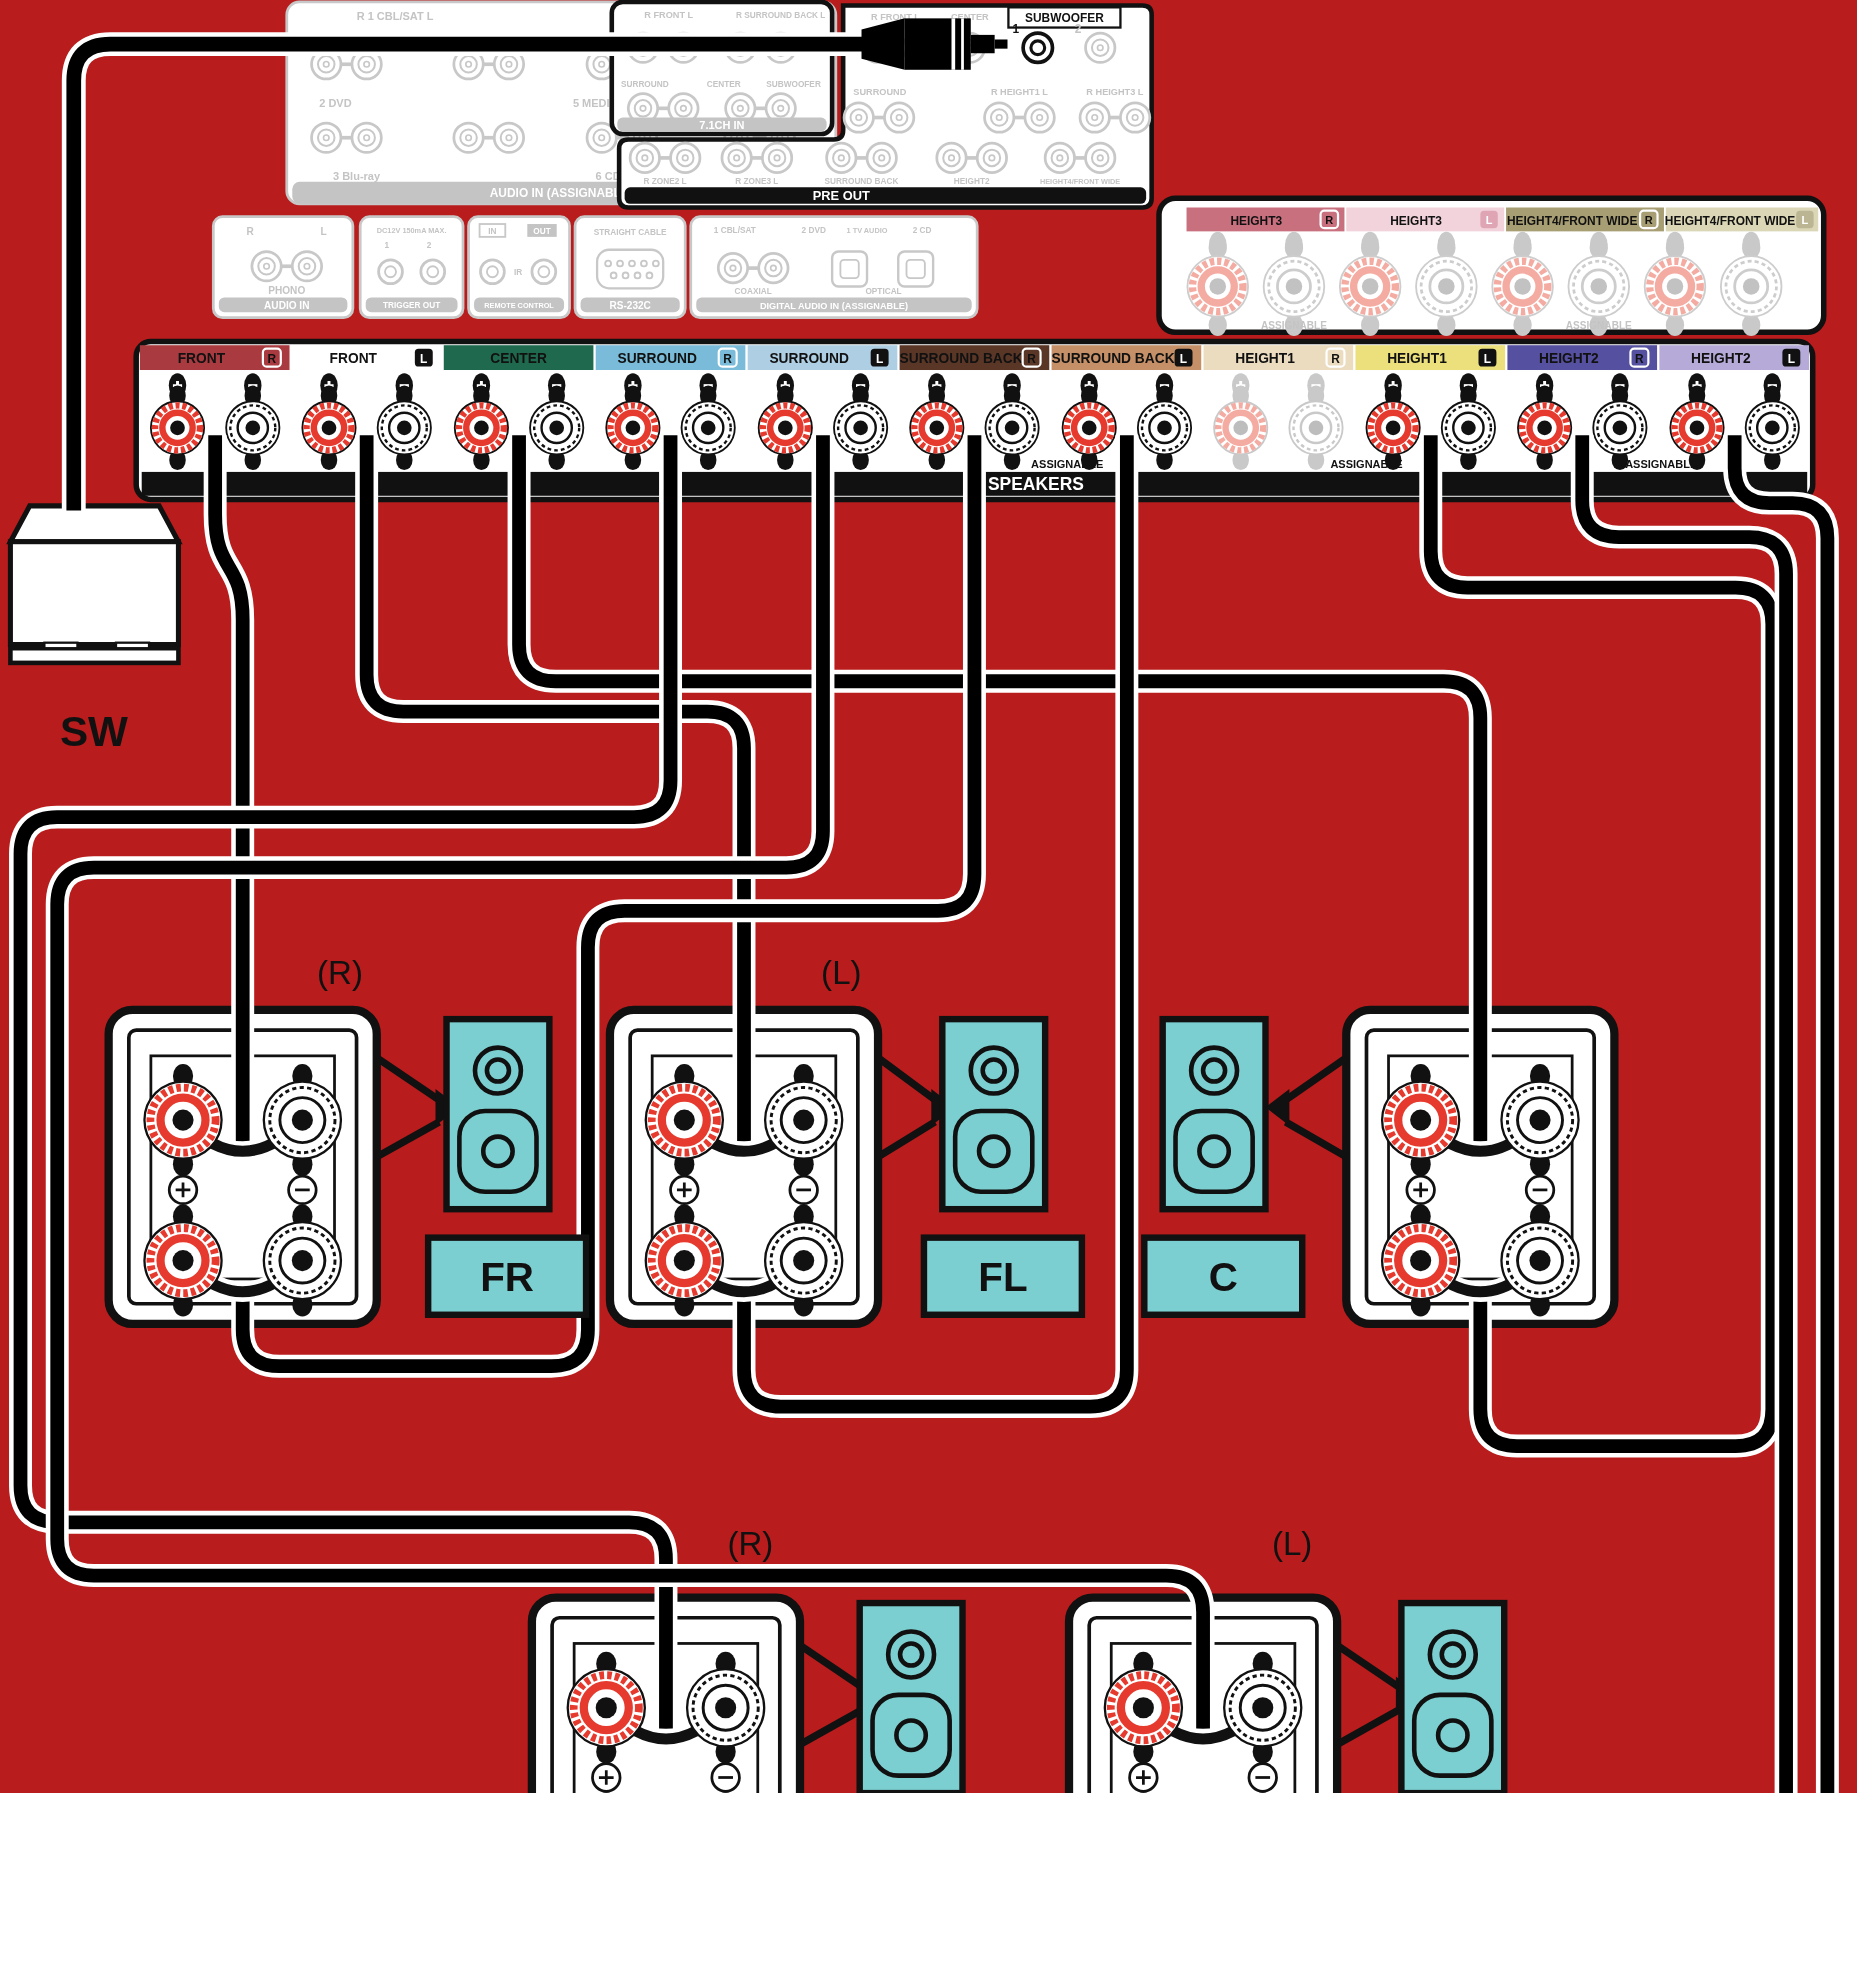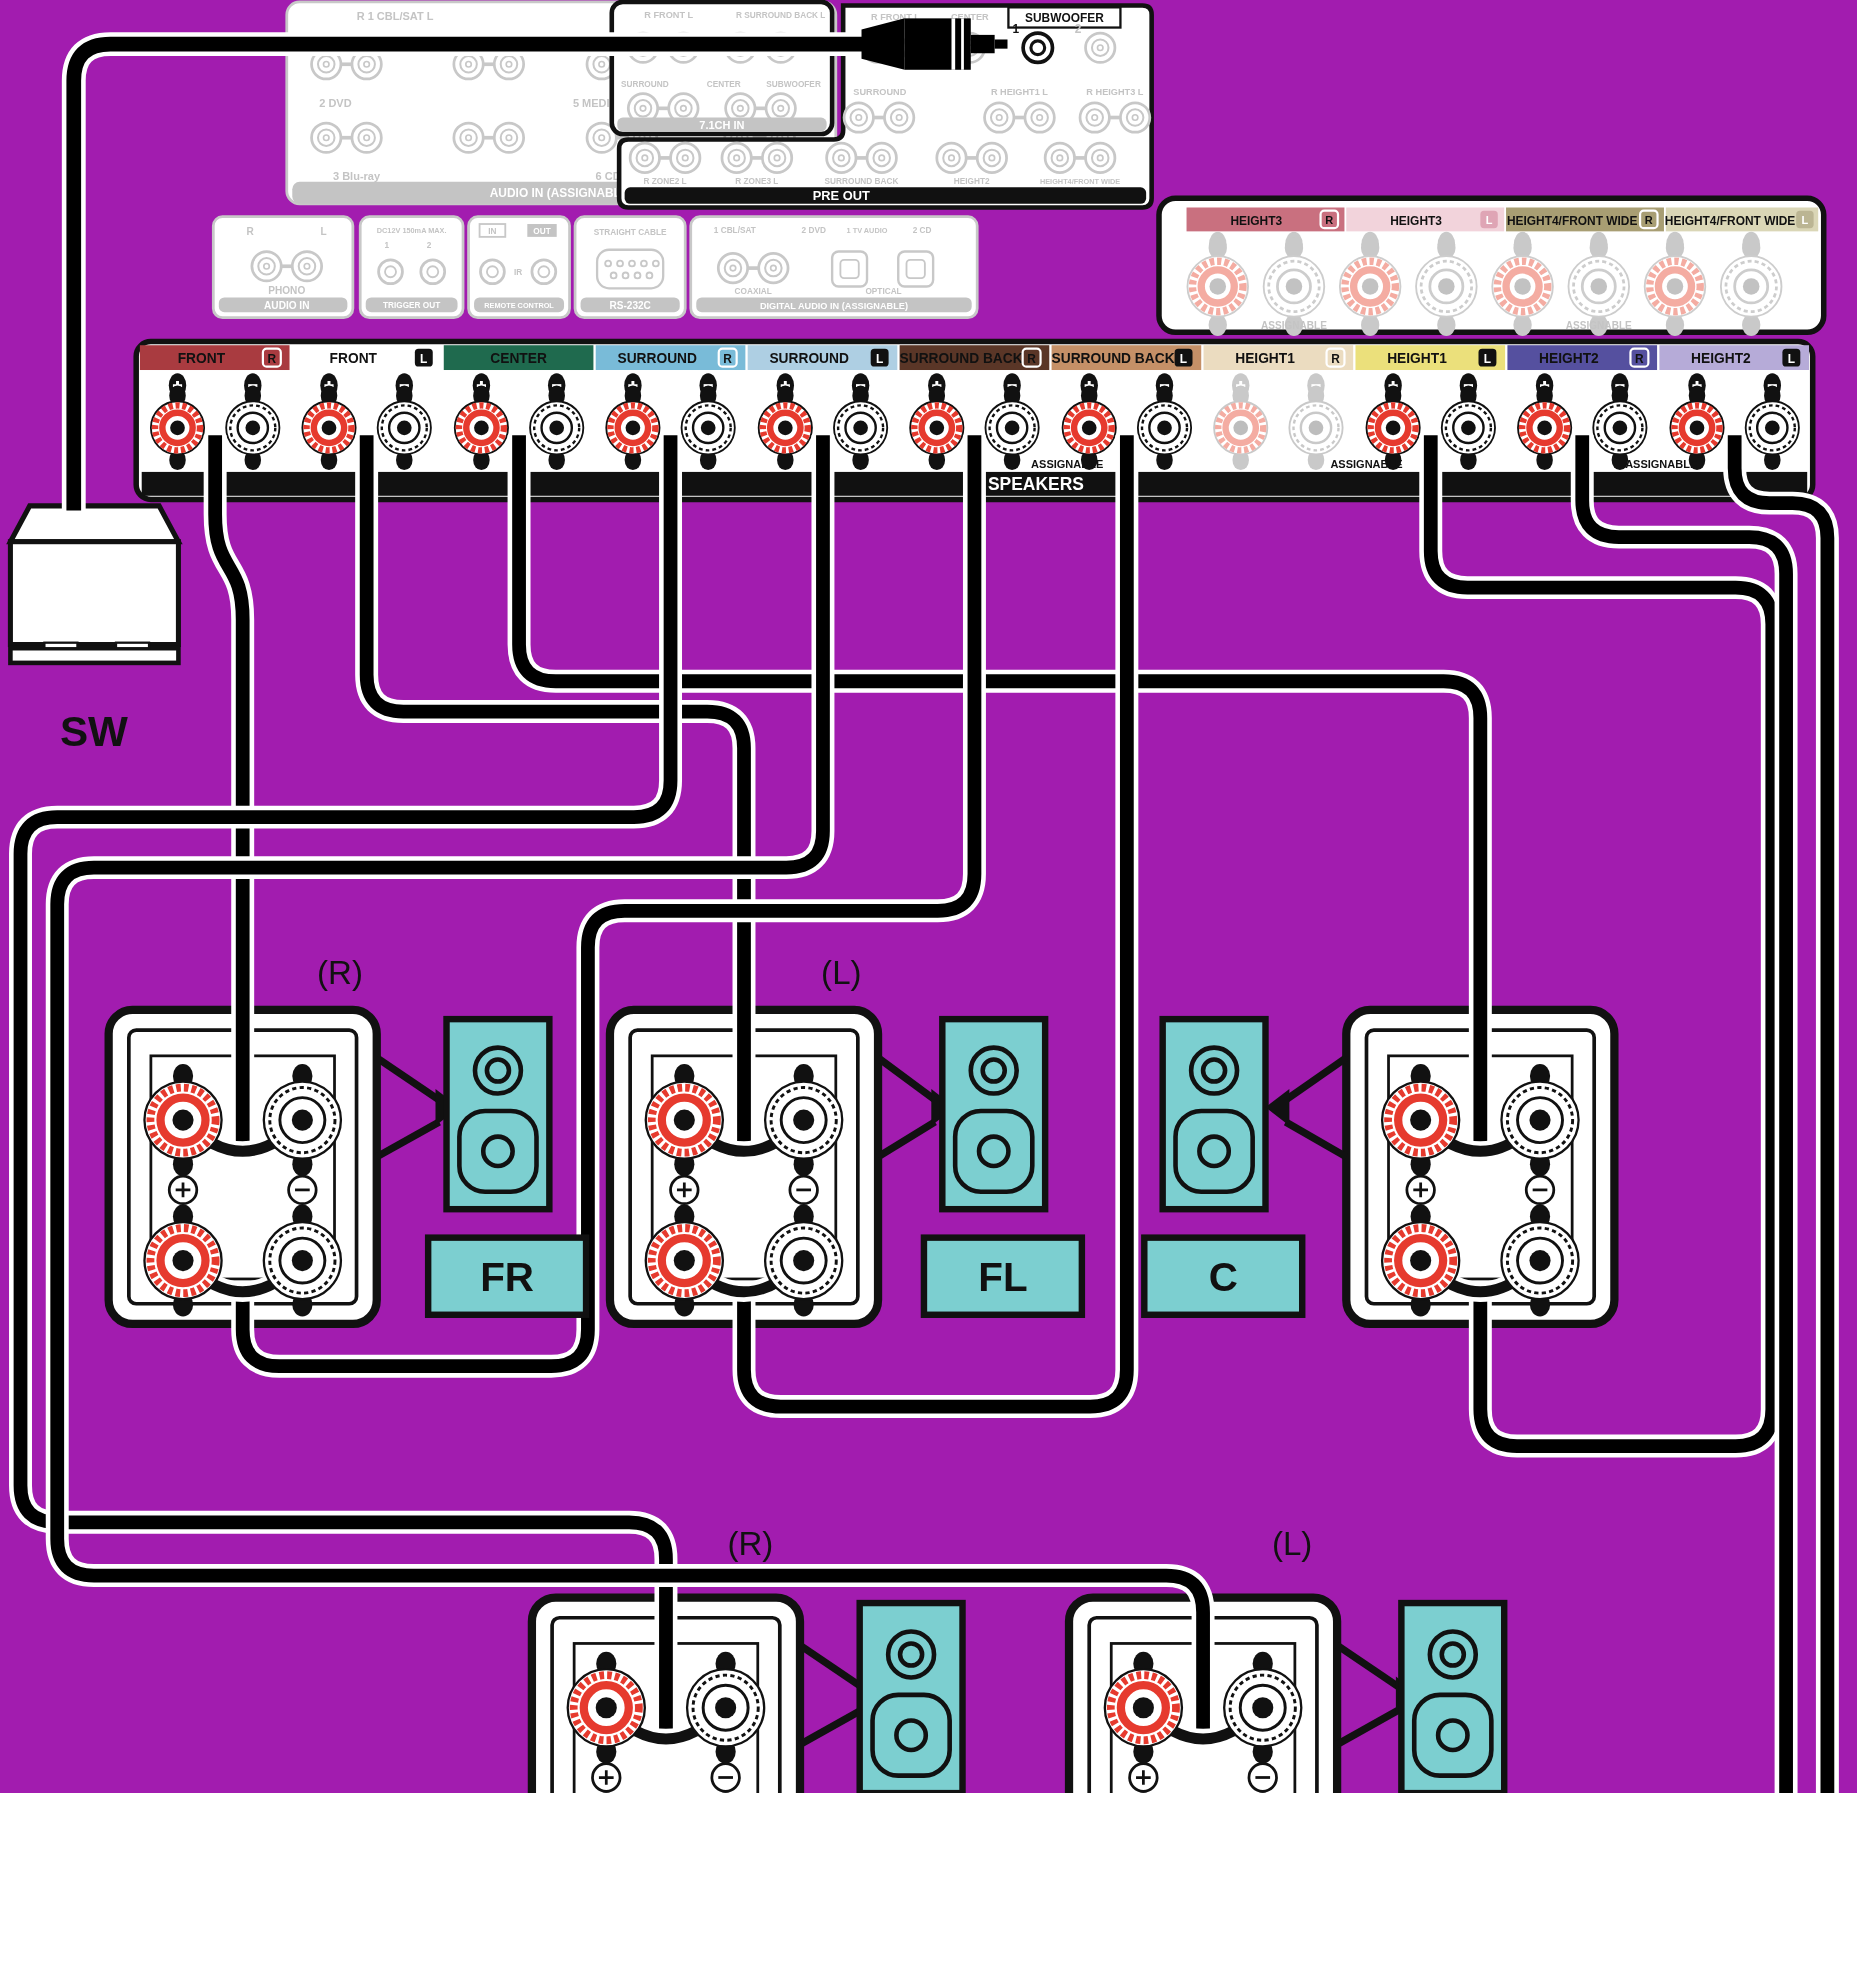--- a/index.html
+++ b/index.html
@@ -1,16 +1,16 @@
 <!DOCTYPE html>
 <html style="font-size:14.7px"><head>
 <meta charset="utf-8">
 <style>
   html,body{margin:0;padding:0;background:#fff}
-  .stage{position:relative;width:1858px;height:1793px;background:#a21caf;overflow:hidden}
+  .stage{position:relative;width:1858px;height:1793px;background:#b91c1c;overflow:hidden}
   svg{display:block}
   text{font-family:"Liberation Sans","DejaVu Sans",sans-serif;font-weight:700;fill:#111}
   .gry{fill:#C4C4C4}
   .wht{fill:#fff}
   .thin{font-weight:400}
   .f8{font-size:8px}.f9{font-size:9px}.f10{font-size:10px}.f11{font-size:11px}
   .f12{font-size:12px}.f13{font-size:13px}.f14{font-size:14px}.f15{font-size:15px}
   .f19{font-size:19px}.f36{font-size:36px}.f44{font-size:44px}.f46{font-size:46px}
   .mid{text-anchor:middle}
 </style>

